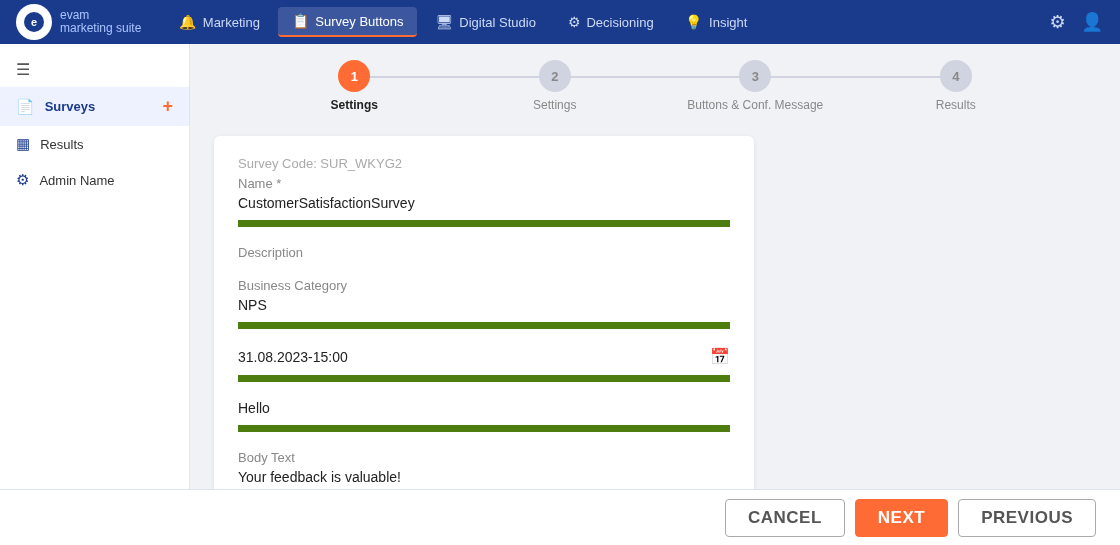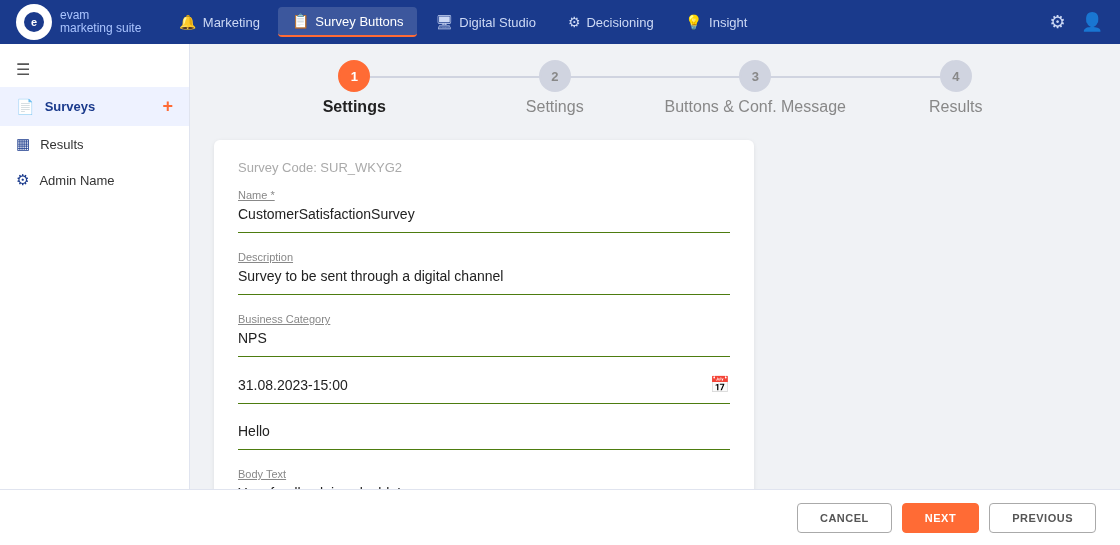--- a/index.html
+++ b/index.html
@@ -164,21 +164,21 @@
       color: #888;
       border: 2px solid #d0d4e0;
     }
     .step-circle.active {
       background: #ff6b35;
       color: #fff;
       border-color: #ff6b35;
     }
     .step-label {
       margin-top: 6px;
-      font-size: 16px;
+      font-size: 12px;
       color: #888;
       text-align: center;
       white-space: nowrap;
     }
     .step-label.active {
       color: #222;
       font-weight: 600;
     }
 
     
@@ -186,39 +186,38 @@
       background: #fff;
       border-radius: 6px;
       padding: 20px 24px;
       max-width: 540px;
       box-shadow: 0 1px 4px rgba(0,0,0,0.08);
     }
     .field-row {
       margin-bottom: 18px;
     }
     .field-label {
-      font-size: 11px;
+      font-size: 13px;
       color: #888;
       margin-bottom: 4px;
-      text-decoration: underline;
     }
     .field-value {
       font-size: 14px;
       color: #222;
       padding-bottom: 9px;
-      border-bottom: 1px solid #4d7c0f;
+      border-bottom: 7px solid #4d7c0f;
       min-height: 28px;
       display: flex;
       align-items: center;
       justify-content: space-between;
     }
     .survey-code-text {
       font-size: 13px;
       color: #aaa;
-      margin-bottom: 14px;
+      margin-bottom: 5px;
     }
     .calendar-icon { color: #777; font-size: 16px; }
 
     
     .bottom-bar {
       position: absolute;
       bottom: 0;
       left: 0;
       right: 0;
       height: 56px;
@@ -226,21 +225,21 @@
       border-top: 1px solid #e0e4ef;
       display: flex;
       align-items: center;
       justify-content: flex-end;
       padding: 0 24px;
       gap: 10px;
     }
     .btn {
       padding: 8px 22px;
       border-radius: 4px;
-      font-size: 11px;
+      font-size: 17px;
       font-weight: 600;
       cursor: pointer;
       border: 1px solid transparent;
       letter-spacing: 0.5px;
     }
     .btn-cancel {
       background: #fff;
       border-color: #aaa;
       color: #555;
     }
@@ -348,21 +347,20 @@
       <div class="form-card">
         <div class="survey-code-text">Survey Code: SUR_WKYG2</div>
 
         <div class="field-row">
           <div class="field-label">Name *</div>
           <div class="field-value">CustomerSatisfactionSurvey</div>
         </div>
 
         <div class="field-row">
           <div class="field-label">Description</div>
-          <div class="field-value">Survey to be sent through a digital channel</div>
         </div>
 
         <div class="field-row">
           <div class="field-label">Business Category</div>
           <div class="field-value">NPS</div>
         </div>
 
         <div class="field-row">
           <div class="field-value">
             <span>31.08.2023-15:00</span>

